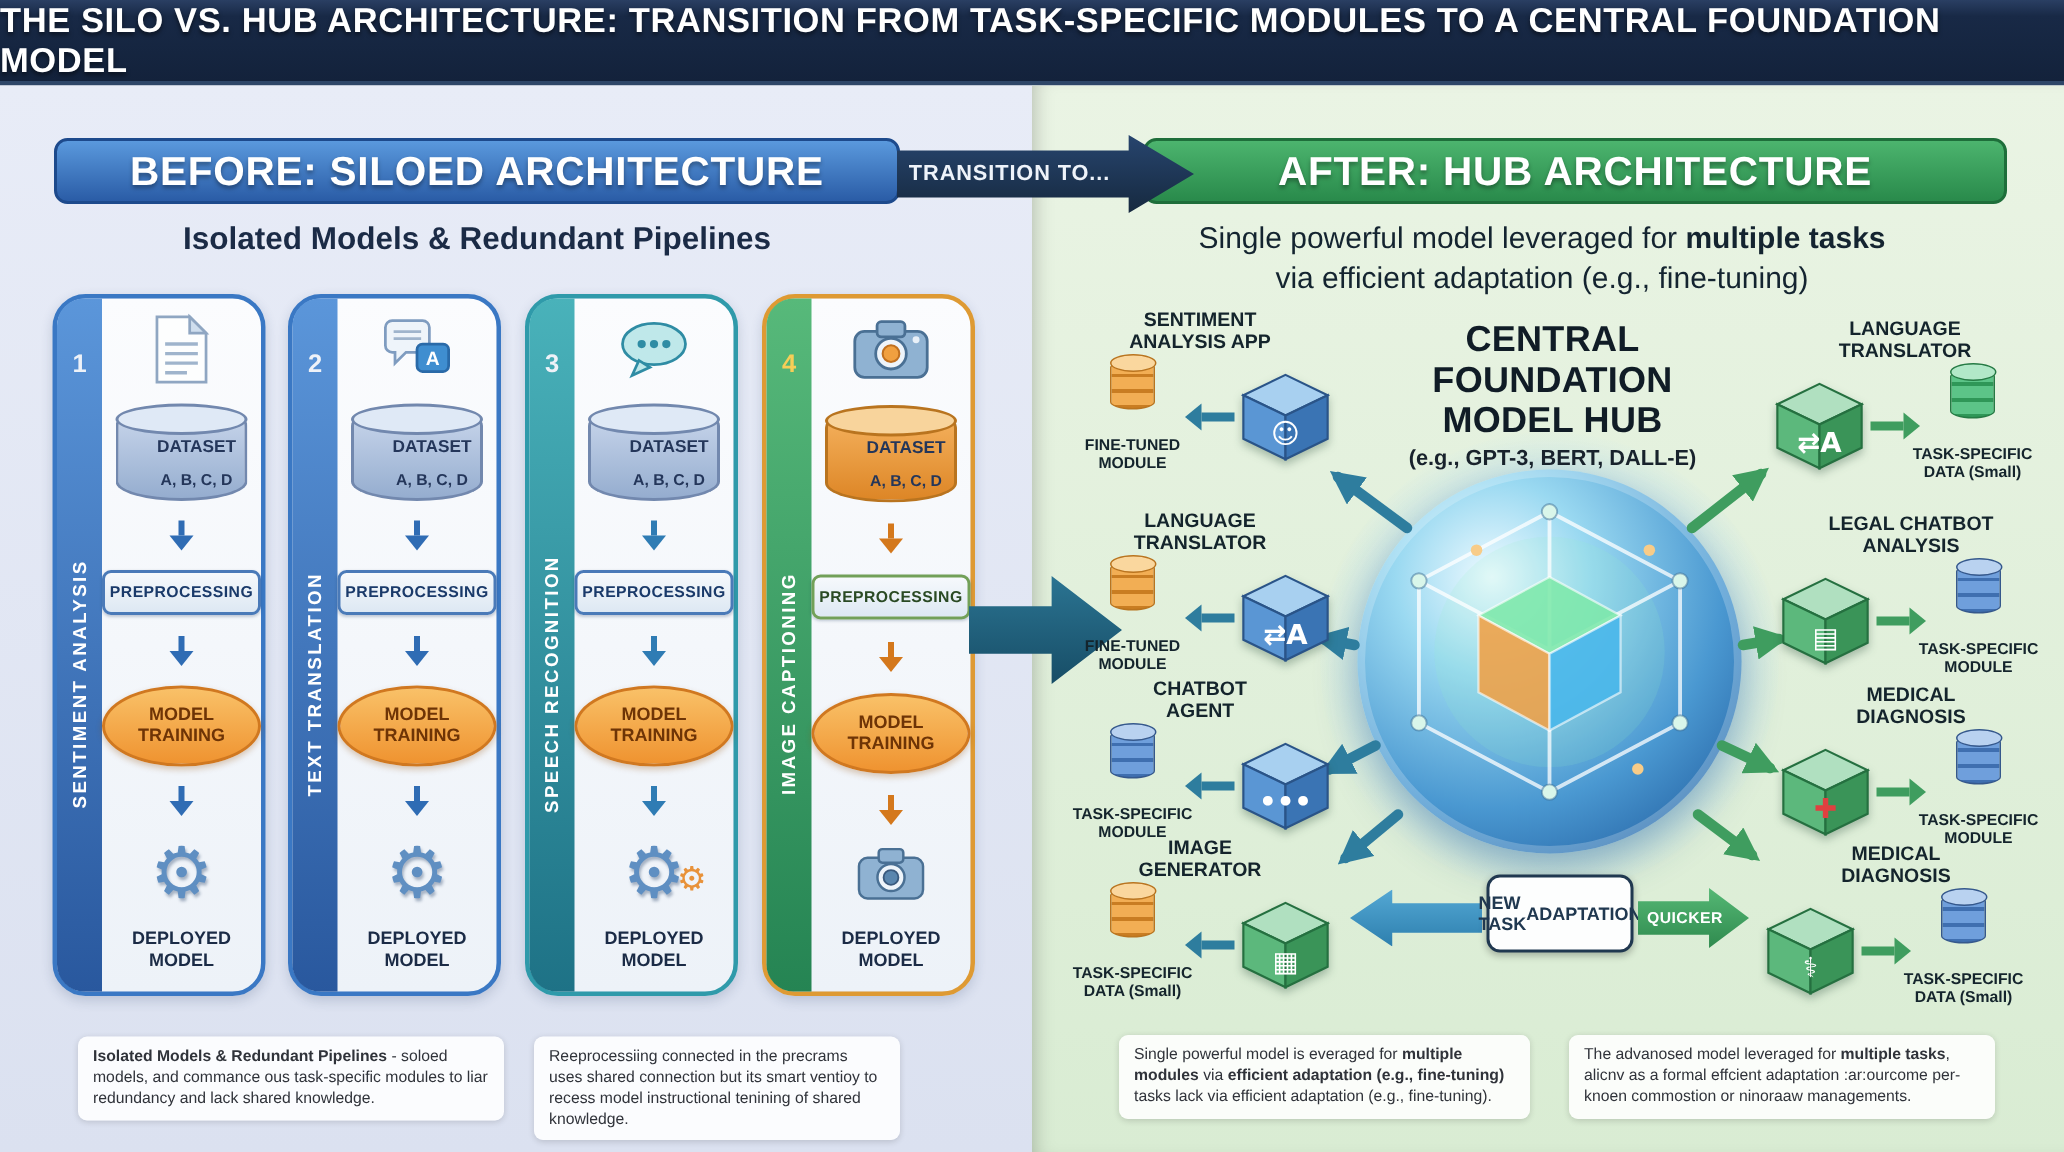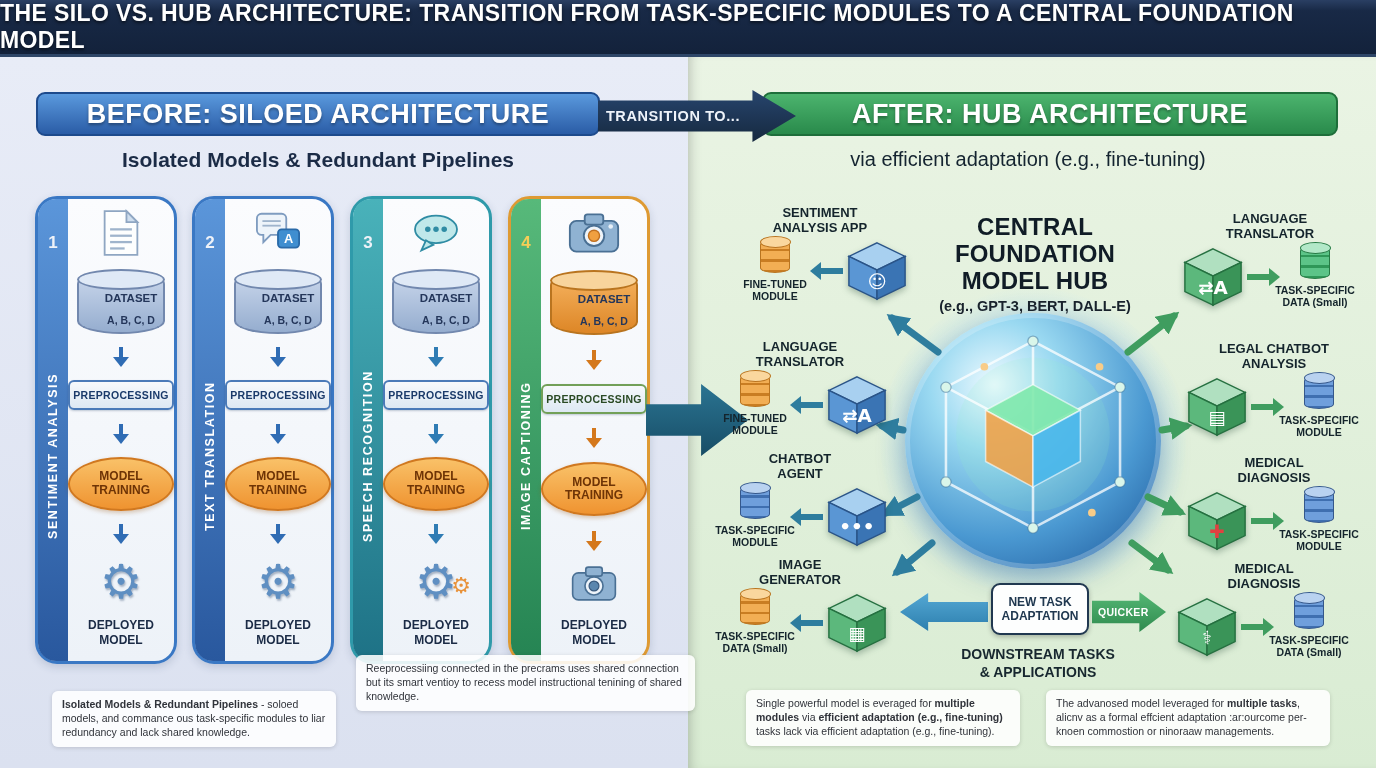--- a/index.html
+++ b/index.html
@@ -100,21 +100,21 @@
   .hub-title .hl { display:block; font-weight:700; font-size:24px; line-height:1.12; letter-spacing:.2px; }
   .hub-title .hs { display:block; font-weight:700; font-size:14.5px; margin-top:3px; color:#18222c; }
 
   .overlay { position:absolute; inset:0; z-index:3; pointer-events:none; }
 
   
   .sat { z-index:4; }
   .sat-title { text-align:center; font-weight:700; font-size:13px; color:#14242c; line-height:1.12; margin-bottom:5px; }
   .sat-title span { display:block; }
   .sat-row { display:flex; align-items:center; justify-content:center; gap:3px; }
-  .sat-data { width:86px; display:flex; flex-direction:column; align-items:center; gap:5px; }
+  .sat-data { width:86px; display:flex; flex-direction:column; align-items:center; gap:18px; }
   .sat-mod { font-weight:700; font-size:10.5px; color:#14242c; text-align:center; line-height:1.15; }
   .sat-mod span { display:block; }
 
   .db { width:30px; height:33px; border-radius:15px/5px; position:relative; }
   .db::before { content:''; position:absolute; top:-5px; left:-1.5px; right:-1.5px; height:10px; border-radius:50%; }
   .db.orange { background:repeating-linear-gradient(180deg,#f2ae54 0 8px,#c97d22 8px 10.5px); border:1.5px solid #b9741f; }
   .db.orange::before { background:#fad79e; border:1.5px solid #b9741f; }
   .db.blue { background:repeating-linear-gradient(180deg,#6f9fdc 0 8px,#3f6fb0 8px 10.5px); border:1.5px solid #35588c; }
   .db.blue::before { background:#b9d2f0; border:1.5px solid #35588c; }
   .db.green { background:repeating-linear-gradient(180deg,#5cc488 0 8px,#2f9758 8px 10.5px); border:1.5px solid #257a44; }
@@ -134,21 +134,21 @@
   .cube-green .f-top { fill:#b0e0c0; } .cube-green .f-left { fill:#5cb87c; } .cube-green .f-right { fill:#3a9458; }
   .cube-green polygon { stroke:#257040; stroke-width:1.5; }
   .cube-glyph { font-family:"DejaVu Sans", sans-serif; font-size:19px; font-weight:bold; fill:#ffffff; }
   .cube-glyph.red { fill:#e04040; }
 
   
   .big-left-arrow { left:900px; top:593px; width:88px; height:38px; z-index:4;
     background:linear-gradient(180deg,#54a8d4,#2d7fae);
     clip-path:polygon(100% 24%, 32% 24%, 32% 0, 0 50%, 32% 100%, 32% 76%, 100% 76%); }
   .new-task-box { left:991px; top:583px; width:98px; height:52px; z-index:4; background:#fdfefe;
-    border:2.5px solid #203850; border-radius:9px; display:flex; flex-direction:column; align-items:center; justify-content:center;
+    border:2.5px solid #203850; border-radius:9px; display:flex; flex-direction:row; align-items:center; justify-content:center;
     font-weight:700; font-size:12px; color:#203850; line-height:1.2; box-shadow:0 2px 5px rgba(0,0,0,.25); }
   .new-task-box span { display:block; }
   .quicker-arrow { left:1092px; top:592px; width:74px; height:40px; z-index:4;
     background:linear-gradient(180deg,#55b875,#2f8a4e);
     clip-path:polygon(0 22%, 64% 22%, 64% 0, 100% 50%, 64% 100%, 64% 78%, 0 78%);
     display:flex; align-items:center; color:#fff; font-weight:700; font-size:10.5px; padding-left:6px; letter-spacing:.3px; }
   .downstream { left:923px; top:646px; width:230px; text-align:center; font-weight:700; font-size:14px; color:#17272f; line-height:1.25; z-index:4; }
   .downstream span { display:block; }
 </style>
 </head>
@@ -162,20 +162,21 @@
 
   <div class="abs panel-left"></div>
   <div class="abs panel-right"></div>
 
   <div class="abs hdr after">AFTER: HUB ARCHITECTURE</div>
   <div class="abs hdr before">BEFORE: SILOED ARCHITECTURE</div>
   <div class="abs transition-tag">TRANSITION TO...</div>
 
   <div class="abs sub-before">Isolated Models &amp; Redundant Pipelines</div>
   <div class="abs sub-after">
+    <div><span>Single powerful model leveraged for </span><span class="b">multiple tasks</span></div>
     <div>via efficient adaptation (e.g., fine-tuning)</div>
   </div>
 
   <div class="abs big-mid-arrow"></div>
 
   <div class="abs pipe c1" style="left:35px;">
     <div class="pipe-band">
       <span class="pipe-num">1</span>
       <span class="pipe-vlabel">SENTIMENT ANALYSIS</span>
     </div>
@@ -322,21 +323,21 @@
           </svg>
       </div>
       <div class="deploy-label">
         <span>DEPLOYED</span>
         <span>MODEL</span>
       </div>
     </div>
   </div>
 
   <div class="abs note" style="left:52px; top:691px; width:284px;"><span class="b">Isolated Models &amp; Redundant Pipelines</span><span> - soloed models, and commance ous task-specific modules to liar redundancy and lack shared knowledge.</span></div>
-  <div class="abs note" style="left:356px; top:655px; width:339px;"><span>Reeprocessiing connected in the precrams uses shared connection but its smart ventioy to recess model instructional tenining of shared knowledge.</span></div>
+  <div class="abs note" style="left:356px; top:691px; width:244px;"><span>Reeprocessiing connected in the precrams uses shared connection but its smart ventioy to recess model instructional tenining of shared knowledge.</span></div>
 
   <div class="abs hub-halo"></div>
   <div class="abs hub-sphere">
     <svg viewBox="0 0 200 200" width="256" height="256">
       <circle cx="100" cy="95" r="60" fill="rgba(150,240,200,.14)"></circle>
       <g stroke="rgba(255,255,255,.75)" stroke-width="2" fill="none">
         <polygon points="100,22 168,58 168,132 100,168 32,132 32,58"></polygon>
         <path d="M100,22 L100,94 M32,58 L100,94 L168,58 M100,94 L100,168"></path>
       </g>
       <g stroke="rgba(255,255,255,.6)" stroke-width="1.2">
@@ -381,21 +382,21 @@
       <line x1="932" y1="543" x2="897" y2="572" marker-end="url(#mt)"></line>
     </g>
     <g stroke="#3f9d5f" stroke-width="7" stroke-linecap="round">
       <line x1="1128" y1="352" x2="1174" y2="316" marker-end="url(#mg)"></line>
       <line x1="1162" y1="430" x2="1186" y2="426" marker-end="url(#mg)"></line>
       <line x1="1148" y1="497" x2="1180" y2="512" marker-end="url(#mg)"></line>
       <line x1="1132" y1="543" x2="1168" y2="570" marker-end="url(#mg)"></line>
     </g>
   </svg>
 
-  <div class="abs sat" style="left:730px; top:206px; width:180px;">
+  <div class="abs sat" style="left:710px; top:206px; width:180px;">
     <div class="sat-title">
         <span>SENTIMENT</span>
         <span>ANALYSIS APP</span>
       </div>
     <div class="sat-row">
       <div class="sat-data">
         <div class="db orange"></div>
         <div class="sat-mod">
             <span>FINE-TUNED</span>
             <span>MODULE</span>
@@ -571,21 +572,17 @@
       </div>
     </div>
   </div>
 
   <div class="abs big-left-arrow"></div>
   <div class="abs new-task-box">
     <span>NEW TASK</span>
     <span>ADAPTATION</span>
   </div>
   <div class="abs quicker-arrow">QUICKER</div>
-  <div class="abs downstream">
-    <span>DOWNSTREAM TASKS</span>
-    <span>&amp; APPLICATIONS</span>
-  </div>
 
   <div class="abs note" style="left:746px; top:690px; width:274px;"><span>Single powerful model is everaged for </span><span class="b">multiple modules</span><span> via </span><span class="b">efficient adaptation (e.g., fine-tuning)</span><span> tasks lack via efficient adaptation (e.g., fine-tuning).</span></div>
   <div class="abs note" style="left:1046px; top:690px; width:284px;"><span>The advanosed model leveraged for </span><span class="b">multiple tasks</span><span>, alicnv as a formal effcient adaptation :ar:ourcome per-knoen commostion or ninoraaw managements.</span></div>
 
 </div>
 
 </body></html>

